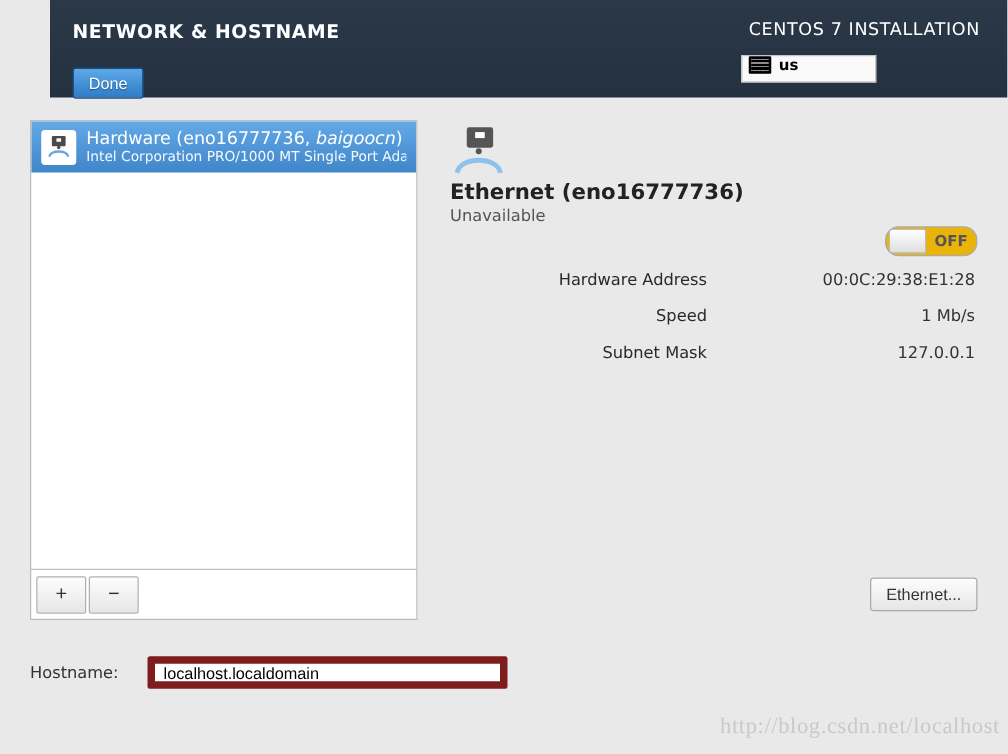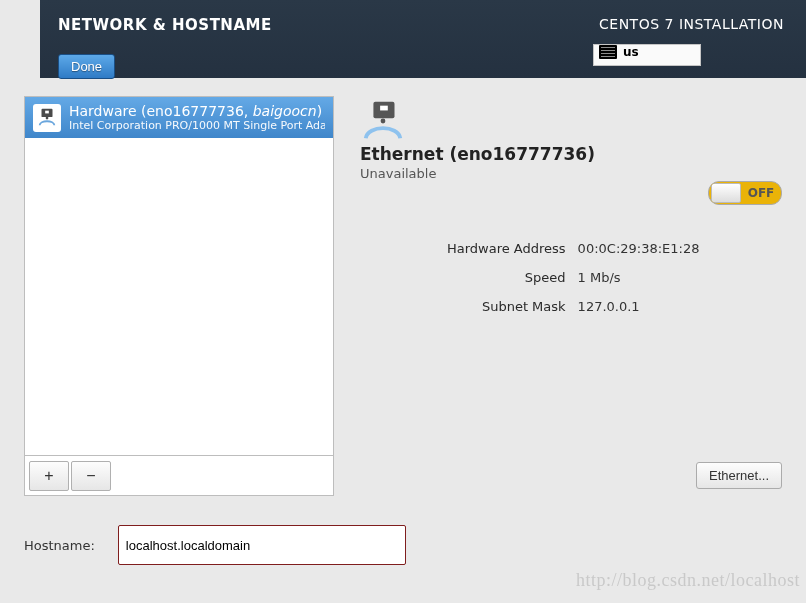--- a/index.html
+++ b/index.html
@@ -183,26 +183,27 @@
   }
   .toggle .lbl {
     flex: 1;
     text-align: center;
     font-size: 12px;
     font-weight: bold;
     color: #555;
   }
 
   .detail-table {
-    margin-top: 28px;
+    margin-top: 4px;
     width: 100%;
   }
   .detail-table tr td {
     padding: 6px 0;
     font-size: 13px;
+    text-align: right;
   }
   .detail-table td.k {
     text-align: right;
     padding-right: 10px;
     color: #2a2a2a;
     white-space: nowrap;
   }
   .detail-table td.v { color: #333; }
 
   .config-btn {
@@ -226,22 +227,22 @@
     align-items: center;
     gap: 15px;
   }
   .hostname-row label {
     font-size: 13px;
     color: #333;
     margin-right: 8px;
   }
   .hostname-row input {
     width: 288px;
-    height: 40px;
-    border: 1px solid #7f1d1d;
+    height: 26px;
+    border: 6px solid #7f1d1d;
     border-radius: 2px;
     padding: 0 7px;
     font-size: 13px;
     background: #fff;
   }
 
   .watermark {
     position: absolute;
     bottom: 12px;
     right: 6px;

